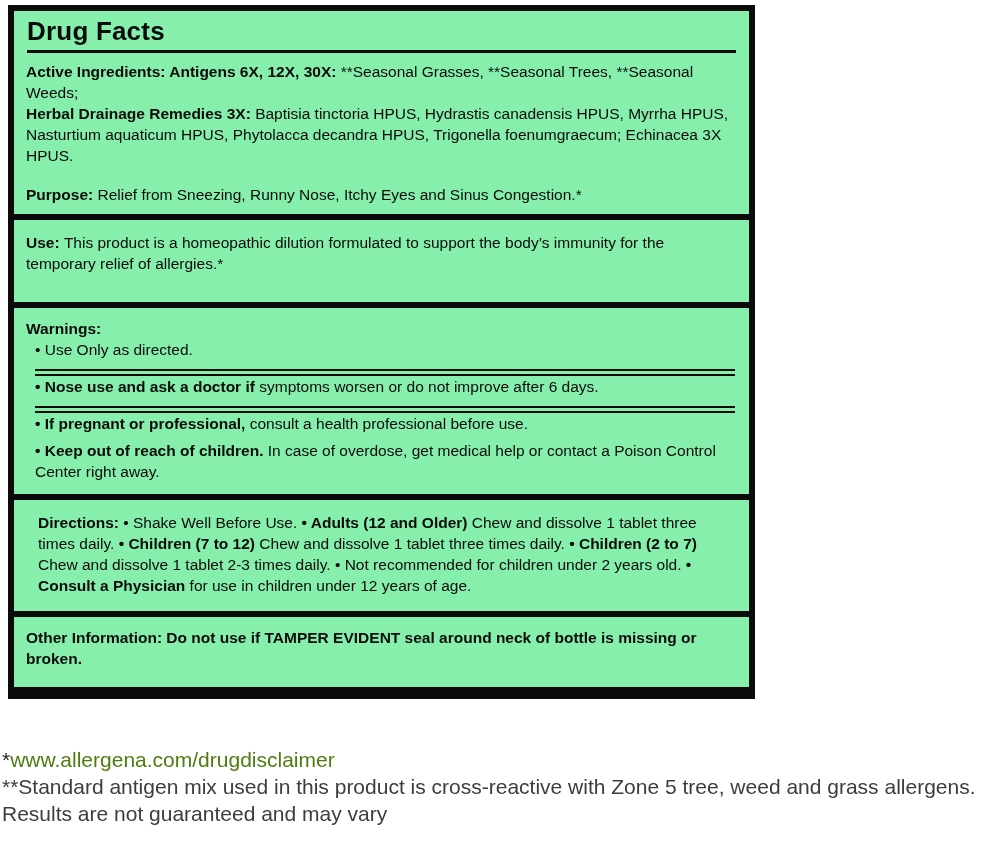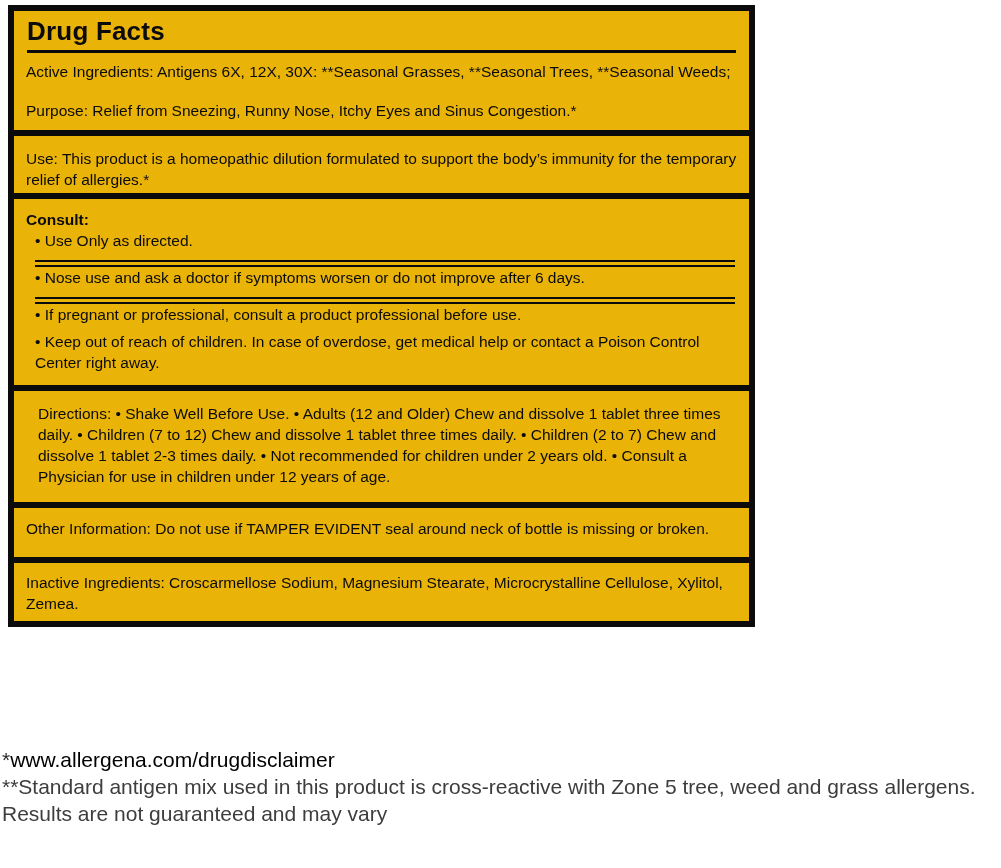--- a/index.html
+++ b/index.html
@@ -8,21 +8,21 @@
     background: #ffffff;
     font-family: "Liberation Sans", sans-serif;
     color: #0b0b0b;
     position: relative;
   }
   .label-box {
     position: absolute;
     left: 8px; top: 5px;
     width: 747px;
     border: 6px solid #0b0b0b;
-    background: #eab308;
+    background: #86efac;
   }
   .label-title {
     font-size: 26px;
     font-weight: bold;
     line-height: 28px;
     padding: 6px 13px 5px 13px;
     letter-spacing: 0.2px;
   }
   .title-rule {
     height: 3px;
@@ -32,95 +32,93 @@
   .section {
     padding: 8px 12px 9px 12px;
     font-size: 15.5px;
     line-height: 21px;
   }
   .section p { margin: 0; }
   .bar {
     height: 6px;
     background: #0b0b0b;
   }
-  .b { font-weight: normal; }
+  .b { font-weight: bold; }
   .spacer-line { height: 18px; }
   .warn-heading { font-weight: bold; }
   .warn-bullet { padding-left: 9px; margin-top: 9px; }
   .double-rule {
     height: 7px;
     border-top: 2px solid #0b0b0b;
     border-bottom: 2px solid #0b0b0b;
     margin: 9px 2px 0 9px;
   }
-  .sec-use { padding-top: 12px; padding-bottom: 3px; }
+  .sec-use { padding-top: 12px; padding-bottom: 28px; }
   .sec-warnings { padding-top: 10px; padding-bottom: 12px; }
   .sec-directions { padding-top: 12px; padding-bottom: 15px; margin-left: 12px; }
   .sec-other { padding-top: 10px; padding-bottom: 18px; }
   .sec-inactive { padding-top: 9px; padding-bottom: 7px; }
   .footnotes {
     position: absolute;
     left: 2px; top: 746px;
     width: 997px;
     color: #3d3d3d;
   }
   .fn-line { font-size: 21px; line-height: 27px; }
   .fn-star { color: #2a2a2a; }
-  .disclaimer-link { color: #000000; text-decoration: none; cursor: pointer; }
+  .disclaimer-link { color: #4d7c0f; text-decoration: none; cursor: pointer; }
   .fn-results { }
 </style>
 </head>
 <body>
 
 <div class="label-box">
 
   <h1 class="label-title">Drug Facts</h1>
   <div class="title-rule"></div>
 
   <div class="section sec-active">
     <p><span class="b">Active Ingredients: Antigens 6X, 12X, 30X: </span><span>**Seasonal Grasses, **Seasonal Trees, **Seasonal Weeds;</span></p>
+    <p><span class="b">Herbal Drainage Remedies 3X: </span><span>Baptisia tinctoria HPUS, Hydrastis canadensis HPUS, Myrrha HPUS, Nasturtium aquaticum HPUS, Phytolacca decandra HPUS, Trigonella foenumgraecum; Echinacea 3X HPUS.</span></p>
     <div class="spacer-line"></div>
     <p><span class="b">Purpose: </span><span>Relief from Sneezing, Runny Nose, Itchy Eyes and Sinus Congestion.*</span></p>
   </div>
 
   <div class="bar"></div>
 
   <div class="section sec-use">
     <p><span class="b">Use: </span><span>This product is a homeopathic dilution formulated to support the body’s immunity for the temporary relief of allergies.*</span></p>
   </div>
 
   <div class="bar"></div>
 
   <div class="section sec-warnings">
-    <p class="warn-heading">Consult:</p>
+    <p class="warn-heading">Warnings:</p>
     <p class="warn-bullet"><span>• Use Only as directed.</span></p>
     <div class="double-rule"></div>
     <p class="warn-bullet"><span class="b">• Nose use and ask a doctor if </span><span>symptoms worsen or do not improve after 6 days.</span></p>
     <div class="double-rule"></div>
-    <p class="warn-bullet"><span class="b">• If pregnant or professional, </span><span>consult a product professional before use.</span></p>
+    <p class="warn-bullet"><span class="b">• If pregnant or professional, </span><span>consult a health professional before use.</span></p>
     <p class="warn-bullet" style="margin-top:6px;"><span class="b">• Keep out of reach of children. </span><span>In case of overdose, get medical help or contact a Poison Control Center right away.</span></p>
   </div>
 
   <div class="bar"></div>
 
   <div class="section sec-directions">
     <p><span class="b">Directions: </span><span>• Shake Well Before Use. </span><span class="b">• Adults (12 and Older) </span><span>Chew and dissolve 1 tablet three times daily. </span><span class="b">• Children (7 to 12) </span><span>Chew and dissolve 1 tablet three times daily. </span><span class="b">• Children (2 to 7) </span><span>Chew and dissolve 1 tablet 2-3 times daily. • Not recommended for children under 2 years old. </span><span class="b">• Consult a Physician </span><span>for use in children under 12 years of age.</span></p>
   </div>
 
   <div class="bar"></div>
 
   <div class="section sec-other">
     <p><span class="b">Other Information: Do not use if TAMPER EVIDENT seal around neck of bottle is missing or broken.</span></p>
   </div>
 
   <div class="bar"></div>
 
-  <div class="section sec-inactive">
-    <p><span class="b">Inactive Ingredients: </span><span>Croscarmellose Sodium, Magnesium Stearate, Microcrystalline Cellulose, Xylitol, Zemea.</span></p>
-  </div>
 
 </div>
 
 <div class="footnotes">
   <p class="fn-line"><span class="fn-star">*</span><a class="disclaimer-link">www.allergena.com/drugdisclaimer</a></p>
   <p class="fn-line">**Standard antigen mix used in this product is cross-reactive with Zone 5 tree, weed and grass allergens.</p>
   <p class="fn-line fn-results">Results are not guaranteed and may vary</p>
 </div>
 
 </body></html>

